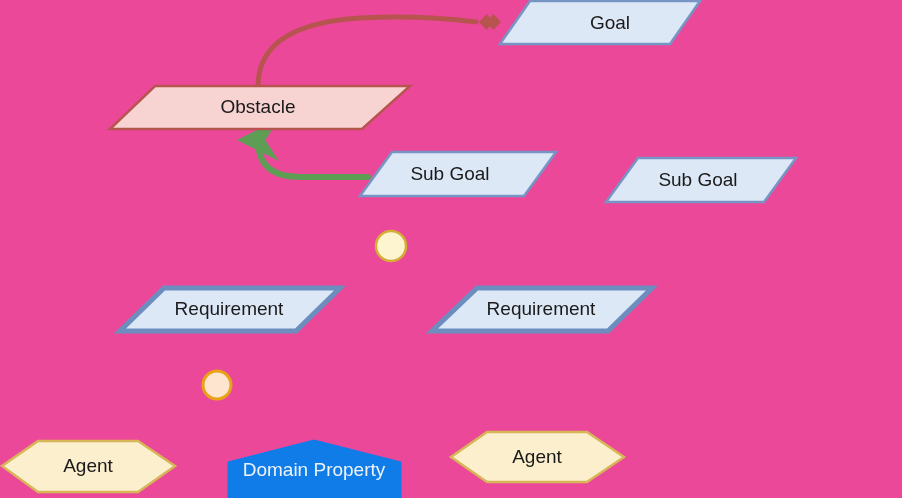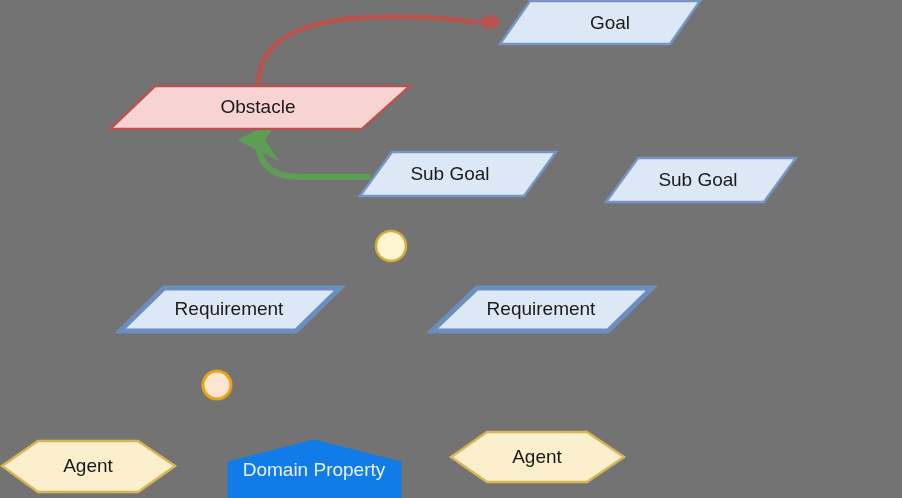--- a/index.html
+++ b/index.html
@@ -8,21 +8,21 @@
     padding: 0;
     background: #000000;
   }
   body {
     font-family: "Liberation Sans", sans-serif;
   }
   #canvas-wrap {
     position: relative;
     width: 902px;
     height: 498px;
-    background: #737373;
+    background: #ec4899;
     overflow: hidden;
   }
   #diagram-svg {
     position: absolute;
     left: 0;
     top: 0;
     width: 902px;
     height: 498px;
     display: block;
   }

